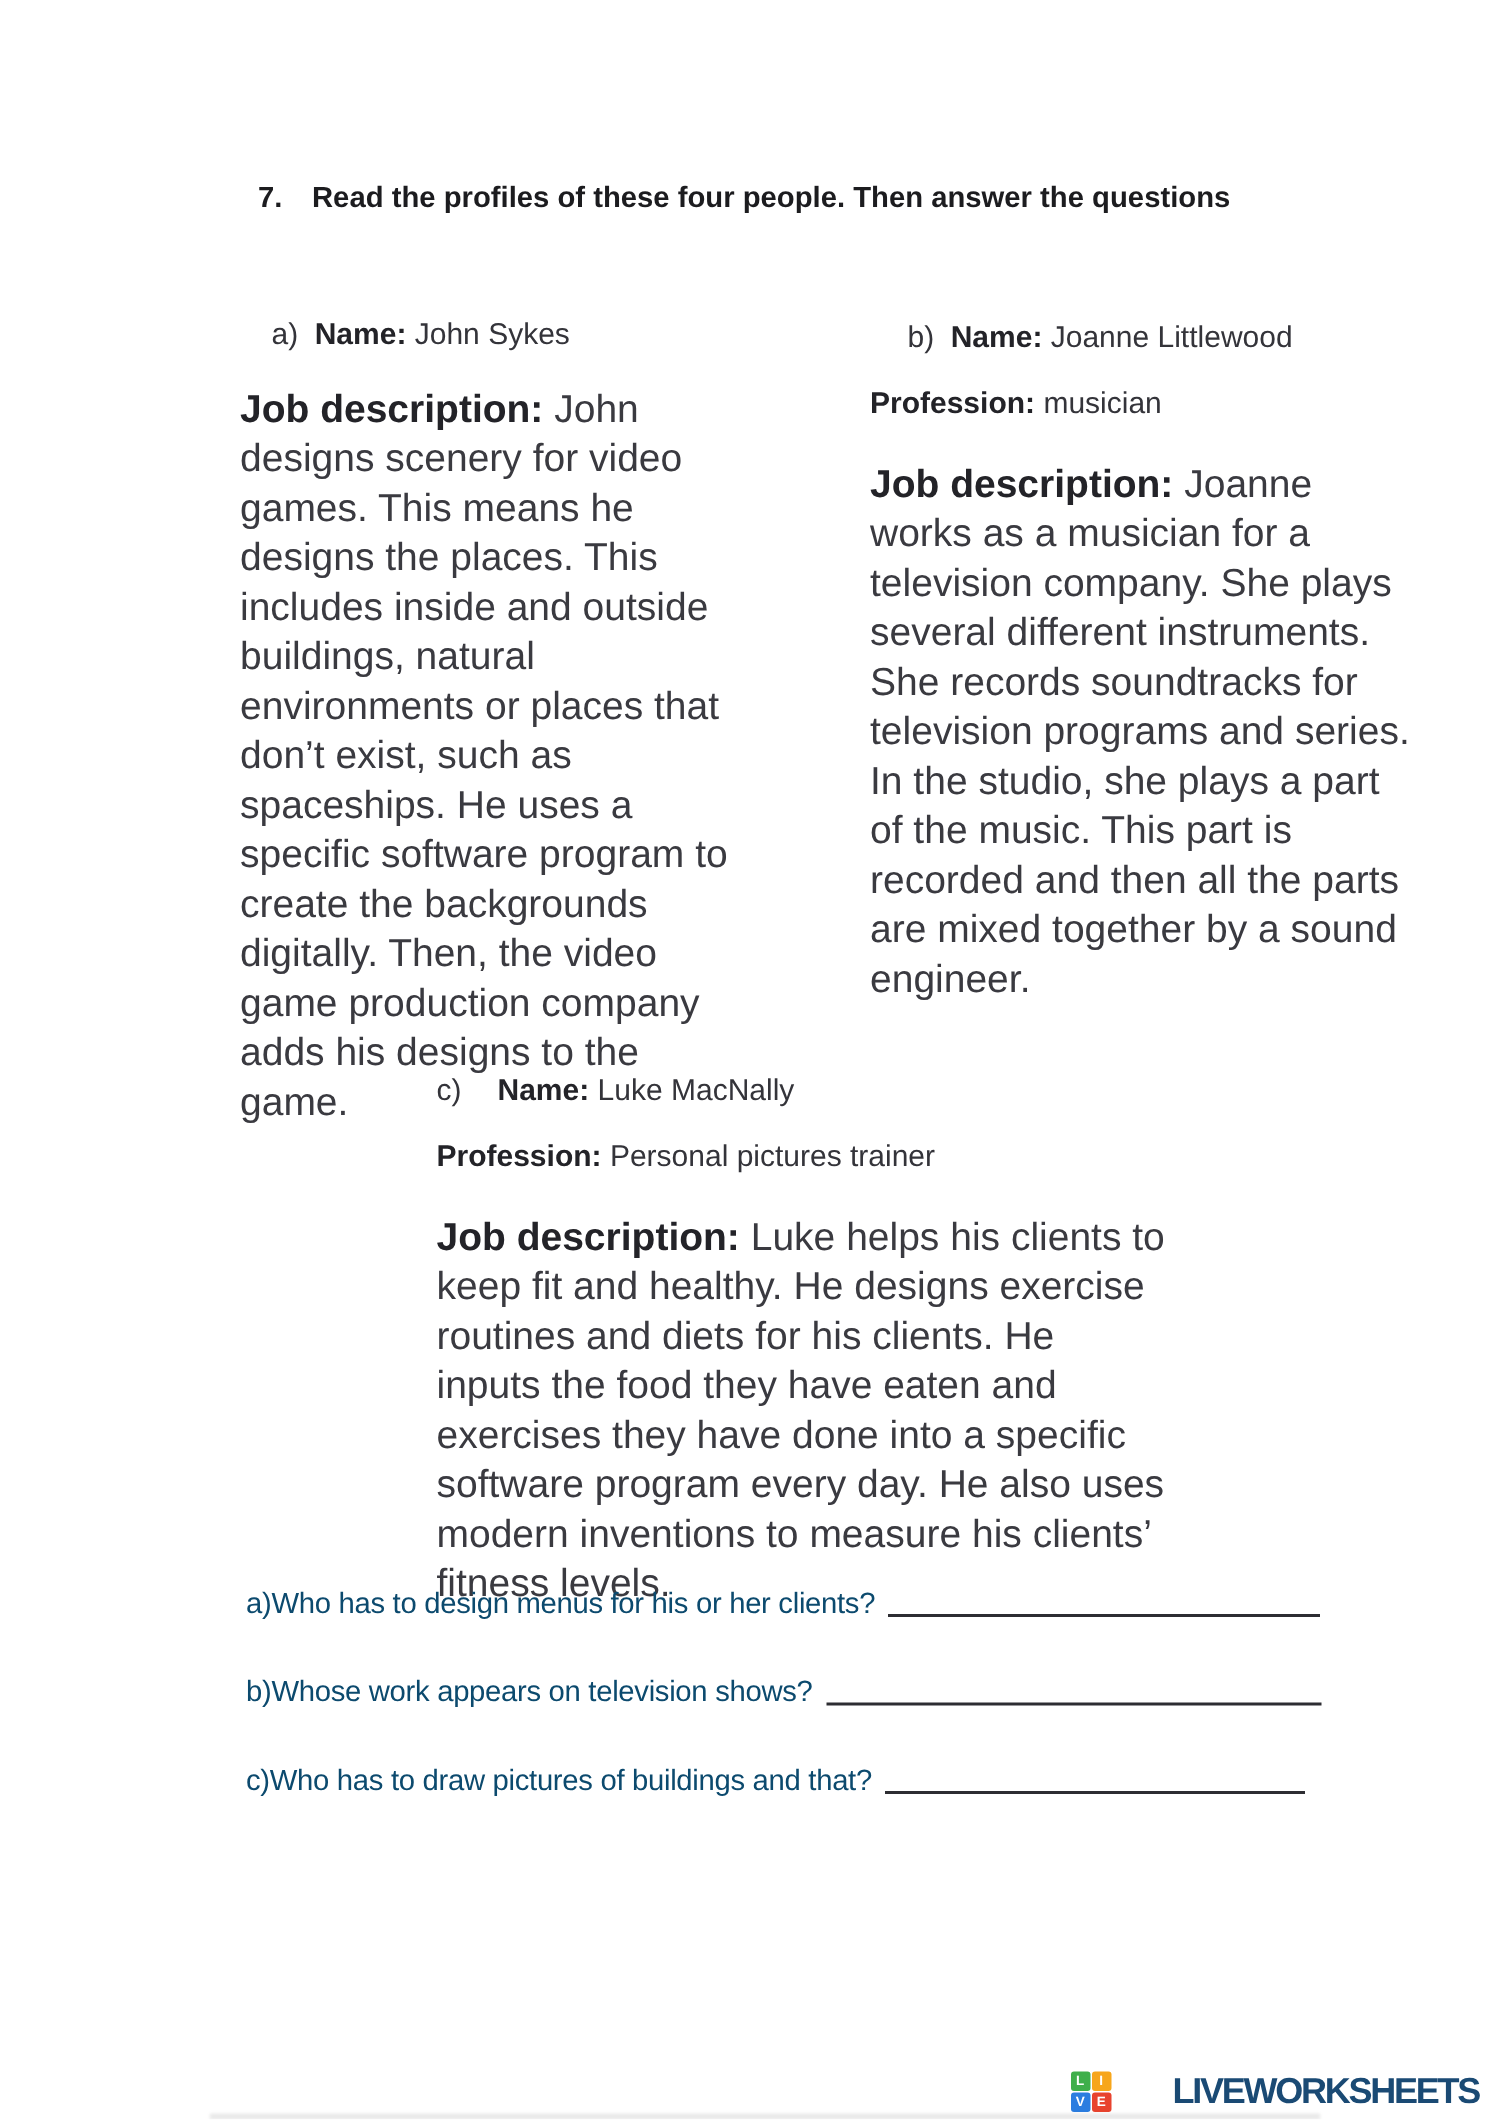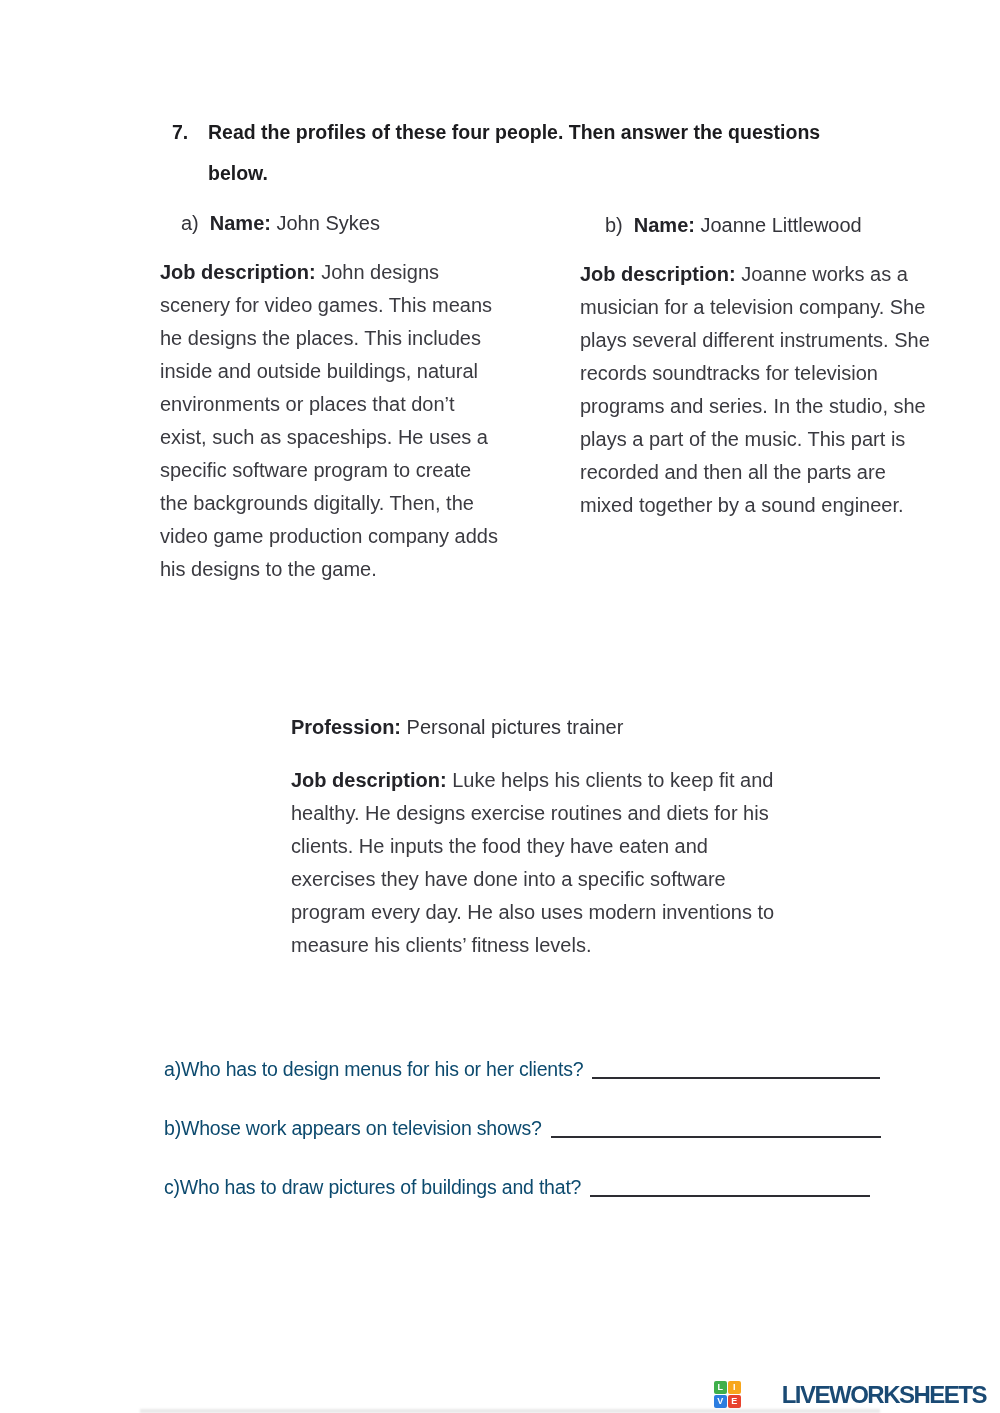--- a/index.html
+++ b/index.html
@@ -28,21 +28,21 @@
   .profile-b { left:580px; top:214px; width:364px; }
   .profile-c { left:291px; top:716px; width:488px; }
 
   .name-line { font-size:20px; margin:0 0 21px 0; color:#34343a; }
   .profile-a .name-line { padding-left:21px; }
   .profile-b .name-line { padding-left:25px; }
   .letter { margin-right:11px; }
   .profile-c .name-line .letter { margin-right:24px; }
 
   .prof-line { font-size:20px; margin:0 0 25px 0; color:#34343a; }
-  .job { font-size:20px; line-height:33px; margin:0; color:#3a3a40; }
+  .job { font-size:26px; line-height:33px; margin:0; color:#3a3a40; }
 
   
   .questions {
     position:absolute; left:164px; top:1058px; width:780px;
     font-size:19.5px; letter-spacing:-0.2px; color:#0c4a6e;
   }
   .q { margin-bottom:36px; white-space:nowrap; }
   .q .q-letter { margin-right:0; }
   .q .blank {
     display:inline-block;
@@ -88,47 +88,54 @@
 </style>
 </head>
 <body>
 
 <div class="page">
 
   <div class="heading">
     <span class="num">7.</span>
     <span class="htext">
       <div>Read the profiles of these four people. Then answer the questions</div>
-      <div>below.</div>
     </span>
   </div>
 
   <div class="profile profile-a">
     <div class="name-line">
       <span class="letter">a)</span><b>Name:</b>
       <span>John Sykes</span>
     </div>
     <p class="job">
       <b>Job description:</b>
       <span>John designs scenery for video games. This means he designs the places. This includes inside and outside buildings, natural environments or places that don’t exist, such as spaceships. He uses a specific software program to create the backgrounds digitally. Then, the video game production company adds his designs to the game.</span>
     </p>
   </div>
 
   <div class="profile profile-b">
     <div class="name-line">
       <span class="letter">b)</span><b>Name:</b>
       <span>Joanne Littlewood</span>
     </div>
+    <div class="prof-line">
+      <b>Profession:</b>
+      <span>musician</span>
+    </div>
     <p class="job">
       <b>Job description:</b>
       <span>Joanne works as a musician for a television company. She plays several different instruments. She records soundtracks for television programs and series. In the studio, she plays a part of the music. This part is recorded and then all the parts are mixed together by a sound engineer.</span>
     </p>
   </div>
 
   <div class="profile profile-c">
+    <div class="name-line">
+      <span class="letter">c)</span><b>Name:</b>
+      <span>Luke MacNally</span>
+    </div>
     <div class="prof-line">
       <b>Profession:</b>
       <span>Personal pictures trainer</span>
     </div>
     <p class="job">
       <b>Job description:</b>
       <span>Luke helps his clients to keep fit and healthy. He designs exercise routines and diets for his clients. He inputs the food they have eaten and exercises they have done into a specific software program every day. He also uses modern inventions to measure his clients’ fitness levels.</span>
     </p>
   </div>
 

